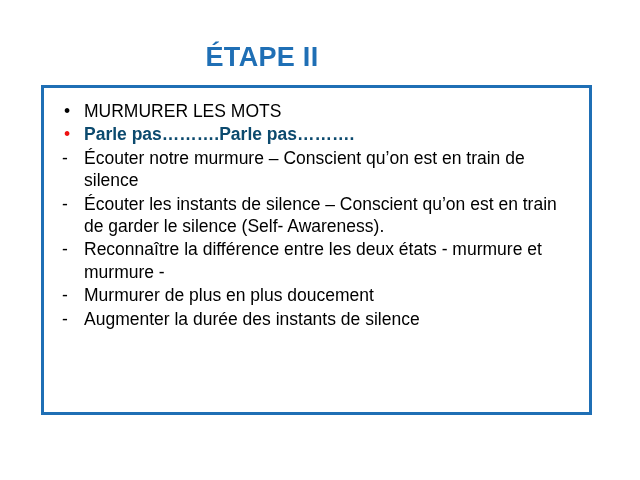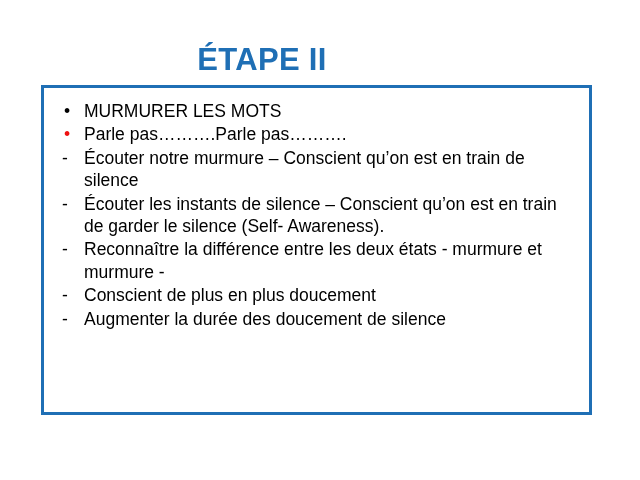--- a/index.html
+++ b/index.html
@@ -18,21 +18,21 @@
     width: 640px;
     height: 480px;
     box-sizing: border-box;
   }
   .slide-title {
     position: absolute;
     top: 42px;
     left: 0;
     width: 524px;
     text-align: center;
-    font-size: 31px;
+    font-size: 27px;
     font-weight: bold;
     color: #1f6fb5;
     letter-spacing: 0.3px;
   }
   .content-box {
     position: absolute;
     top: 85px;
     left: 41px;
     width: 551px;
     height: 330px;
@@ -63,21 +63,22 @@
   ul.bullets li .marker.dash {
     padding-left: 4px;
   }
   ul.bullets li .text {
     flex: 1 1 auto;
   }
   li.red, li.red .marker {
     color: #ee1111;
   }
   li.red .text {
-    color: #000000;
+    color: #0c4a6e;
+    font-weight: bold;
   }
   li.black, li.black .marker, li.black .text {
     color: #000000;
   }
 </style>
 </head>
 <body>
 
 <div class="slide">
 
@@ -106,24 +107,24 @@
         <span class="text">Écouter les instants de silence – Conscient qu’on est en train de garder le silence (Self- Awareness).</span>
       </li>
 
       <li class="black">
         <span class="marker dash">-</span>
         <span class="text">Reconnaître la différence entre les deux états - murmure et murmure -</span>
       </li>
 
       <li class="black">
         <span class="marker dash">-</span>
-        <span class="text">Conscient de plus en plus doucement</span>
+        <span class="text">Murmurer de plus en plus doucement</span>
       </li>
 
       <li class="black">
         <span class="marker dash">-</span>
-        <span class="text">Augmenter la durée des doucement de silence</span>
+        <span class="text">Augmenter la durée des instants de silence</span>
       </li>
 
     </ul>
   </div>
 
 </div>
 
 </body></html>

